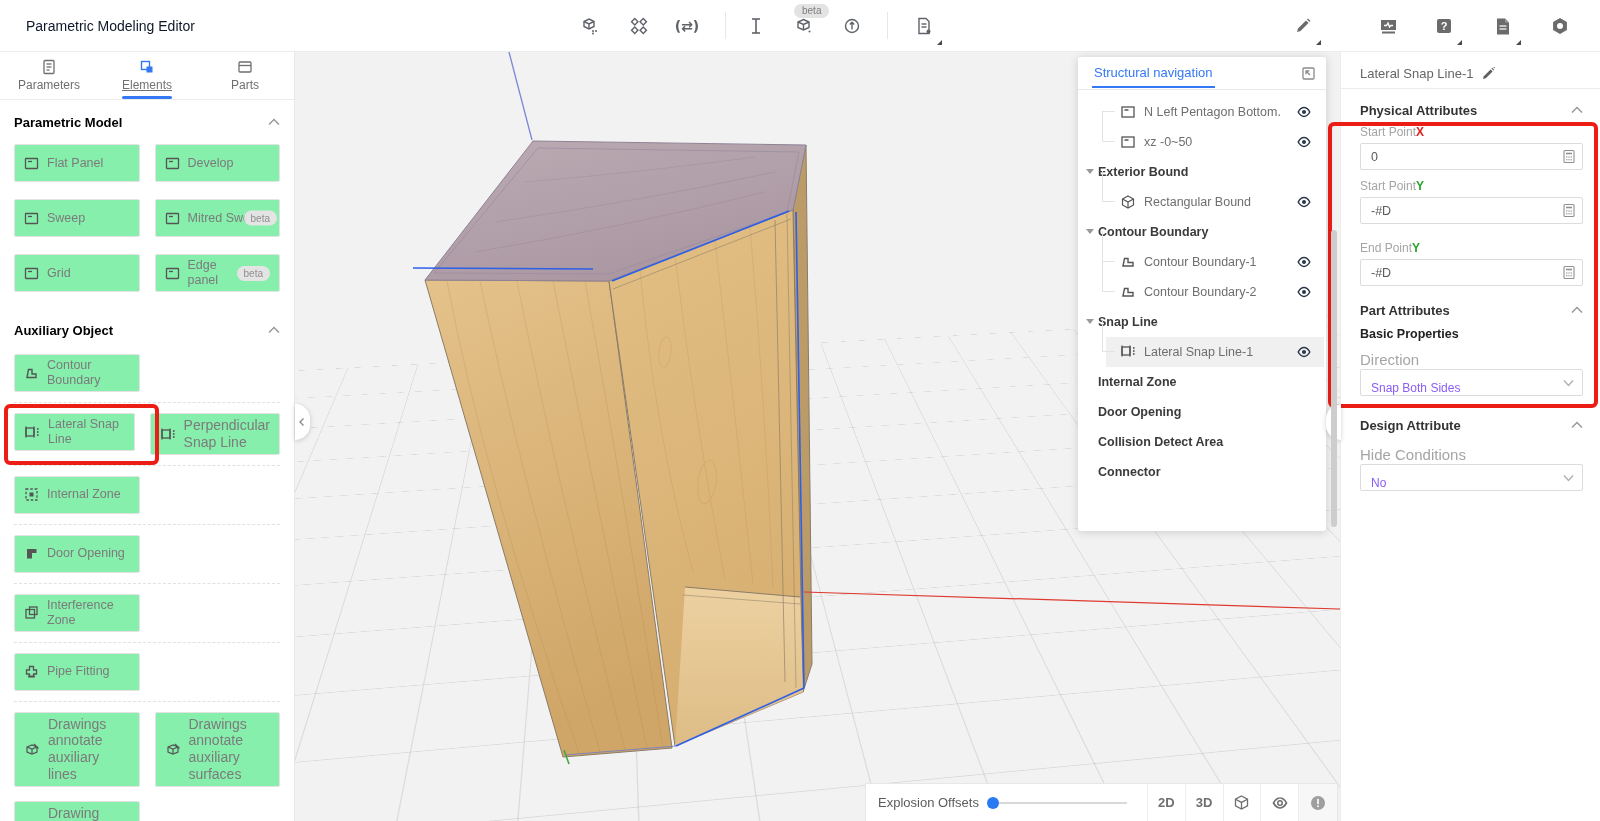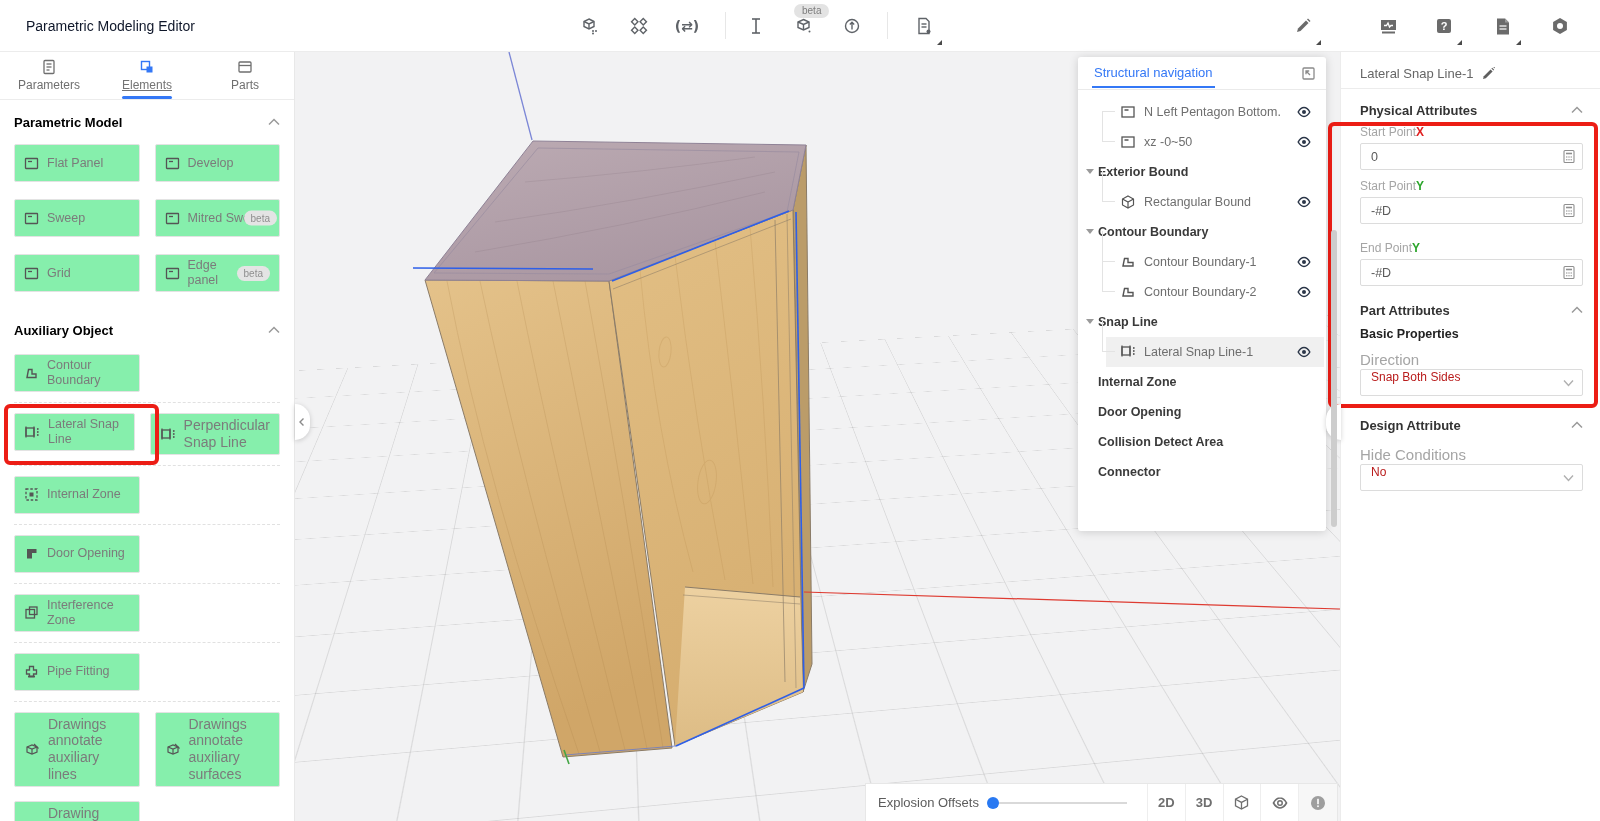--- a/index.html
+++ b/index.html
@@ -117,21 +117,21 @@
   .field .flab .ax-x { color:#e02020; font-weight:700; }
   .field .flab .ax-y { color:#2ba52b; font-weight:700; }
   .finput { position:relative; height:27px; border:1px solid #dcdcdc; border-radius:2px;
     display:flex; align-items:center; padding:0 26px 0 10px; font-size:12.5px; color:#5a5a5a;
     background:#fff; }
   .finput .calc { position:absolute; right:6px; top:5px; }
   .gap8 { height:8px; }
   #rp-basic { font-size:12.5px; font-weight:700; color:#222; height:18px; margin-top:2px; }
   .slab { font-size:15px; color:#a5a5a5; height:14px; margin:6px 0 4px; }
   .fselect { position:relative; height:27px; border:1px solid #dcdcdc; border-radius:2px;
-    display:flex; align-items:flex-start; padding:0 24px 0 10px; font-size:12px; color:#b91c1c;
+    display:flex; align-items:flex-end; padding:16px 24px 0 10px; font-size:12px; color:#8b5cf6;
     background:#fff; cursor:pointer; }
   .fselect .dchev { position:absolute; right:8px; top:9px; color:#b0b0b0; }
   #rp-red-frame { position:absolute; left:-13px; top:70px; width:270px; height:286px;
     border:4px solid #ec1d15; border-radius:6px; pointer-events:none; z-index:6; }
 </style>
 </head>
 <body>
 
 <div id="stage">
 

